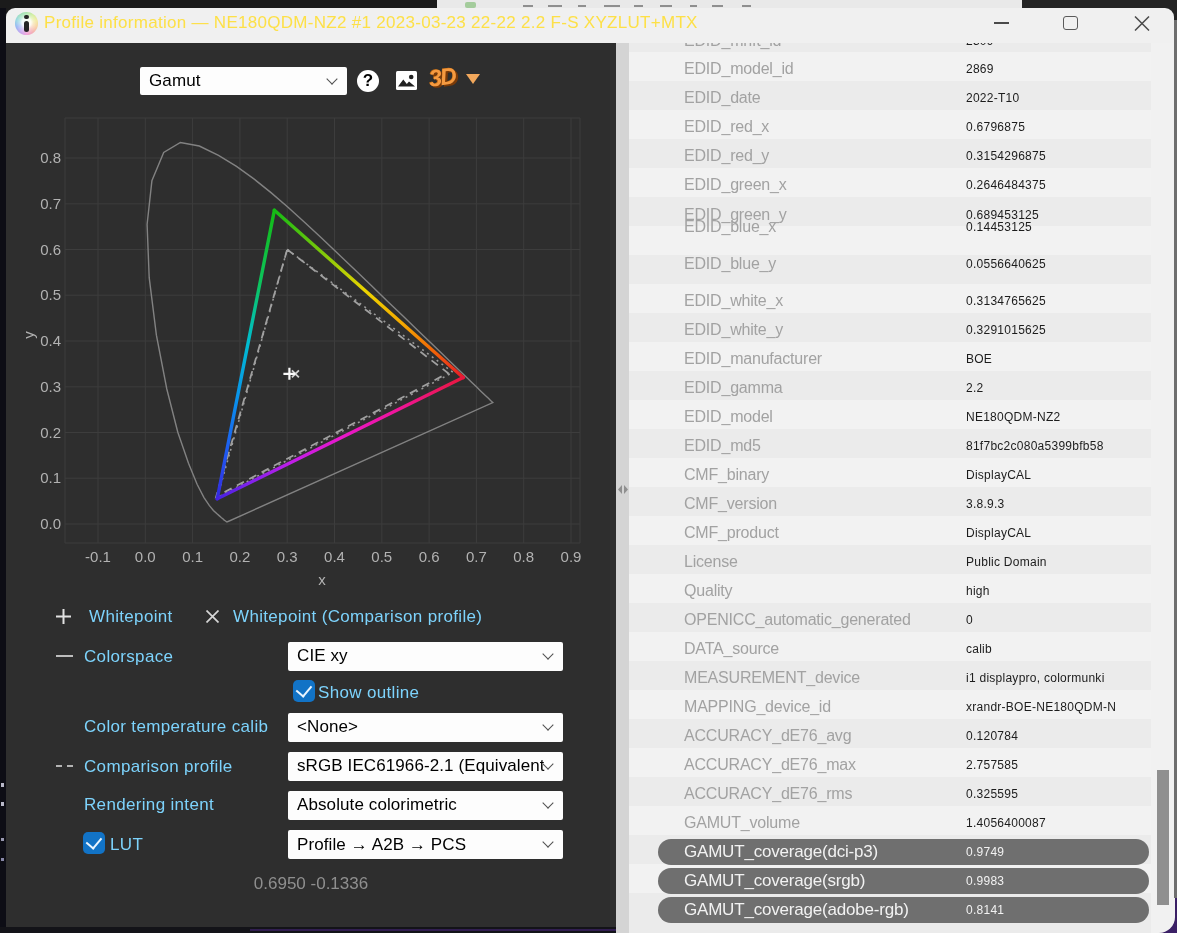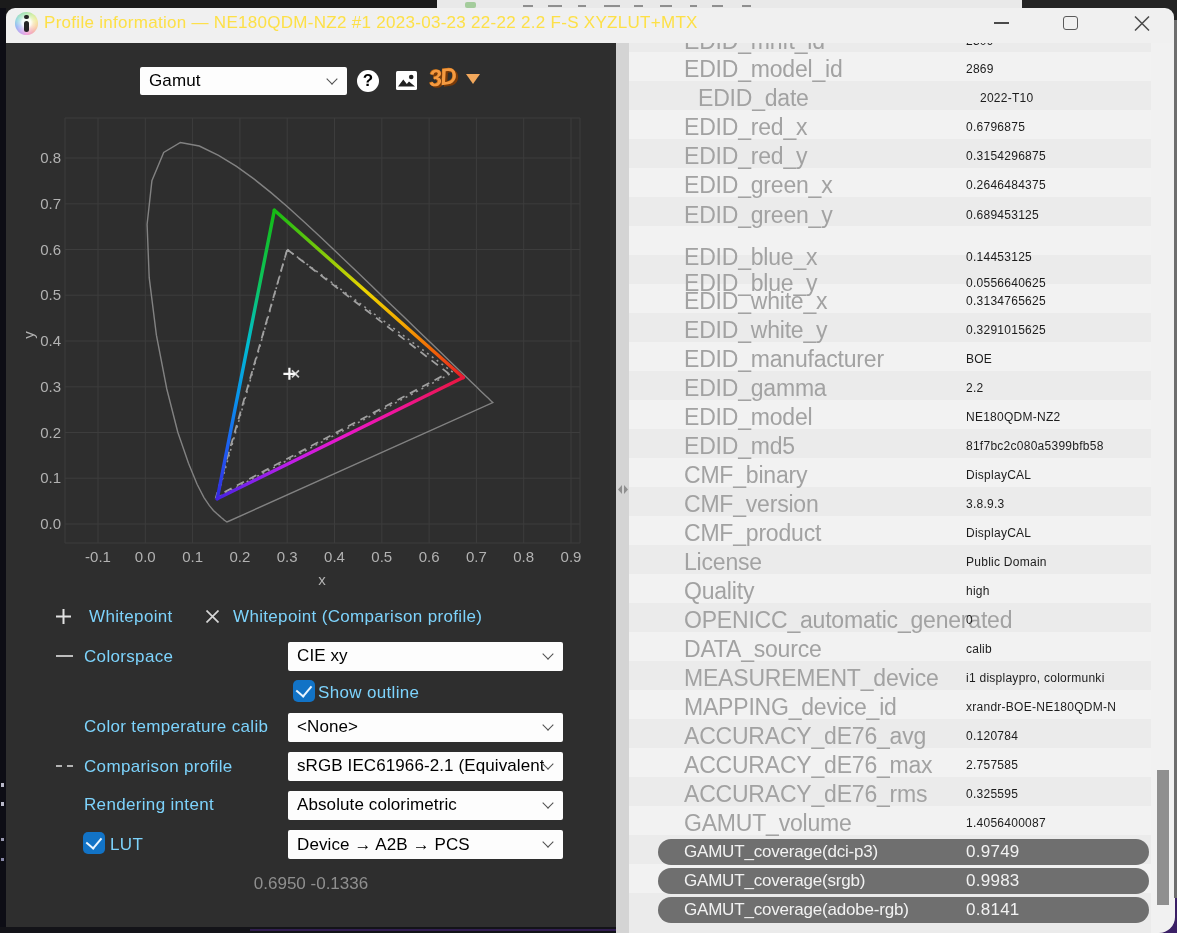--- a/index.html
+++ b/index.html
@@ -51,28 +51,28 @@
   border-right:7.5px solid transparent; border-top:10px solid #f2a85c; }
 
 .lbl { position:absolute; color:#7dd3fc; font-size:17px; letter-spacing:0.33px; white-space:nowrap; }
 .cb { position:absolute; width:22px; height:22px; background:#1273c6; border-radius:5px; }
 .cb:after { content:""; position:absolute; left:6px; top:2.5px; width:7.5px; height:12px;
   border-right:2.2px solid #eaf5ff; border-bottom:2.2px solid #eaf5ff; transform:rotate(40deg); }
 #status { left:0; top:834px; width:610px; text-align:center; color:#8f8f8f; font-size:17px; }
 
 .row { position:absolute; left:0; width:522px; height:29px; }
 .row .k { position:absolute; left:55px; top:50%; transform:translateY(-50%); color:#a2a2a2;
-  font-size:23px; letter-spacing:-0.2px; white-space:nowrap; }
+  font-size:16px; letter-spacing:-0.2px; white-space:nowrap; }
 .row .v { position:absolute; left:337px; top:50%; transform:translateY(-50%); color:#1c1c1c;
   font-size:12px; letter-spacing:0.26px; white-space:nowrap; }
 .hrow { position:absolute; left:29px; width:491px; height:26px; background:#6f6f6f; border-radius:13px; }
 .hrow .k { position:absolute; left:26px; top:50%; transform:translateY(-50%); color:#f2f2f2;
   font-size:17px; letter-spacing:-0.2px; white-space:nowrap; }
 .hrow .v { position:absolute; left:308px; top:50%; transform:translateY(-50%); color:#f2f2f2;
-  font-size:17px; letter-spacing:0.26px; white-space:nowrap; }
+  font-size:12px; letter-spacing:0.26px; white-space:nowrap; }
 </style>
 </head>
 <body>
 <div class="abs" id="topstrip-l"></div>
 <div class="abs" id="topstrip-m"></div>
 <div class="abs" style="left:465px; top:2px; width:11px; height:6px; background:#a4cc9c; border-radius:2px;"></div>
 <div class="abs" style="left:523px; top:5px; width:10px; height:2px; background:#8f8f8f;"></div>
 <div class="abs" style="left:548px; top:5px; width:14px; height:2px; background:#8f8f8f;"></div>
 <div class="abs" style="left:578px; top:5px; width:8px; height:2px; background:#8f8f8f;"></div>
 <div class="abs" style="left:604px; top:5px; width:16px; height:2px; background:#8f8f8f;"></div>
@@ -239,21 +239,21 @@
 
 <div class="lbl" style="left:78px; top:755px;">Rendering intent</div>
 <div class="sel" style="left:282px; top:750.5px; width:275px; height:29px;">
       <span class="t">Absolute colorimetric</span>
       <span class="c chev"></span>
     </div>
 
 <div class="cb" style="left:77px; top:791.5px;"></div>
 <div class="lbl" style="left:104px; top:795px;">LUT</div>
 <div class="sel" style="left:282px; top:790px; width:275px; height:29px;">
-      <span class="t">Device → A2B → PCS</span>
+      <span class="t">Profile → A2B → PCS</span>
       <span class="c chev"></span>
     </div>
 
 <div class="abs" id="status">0.6950 -0.1336</div>
 </div>
 
 <div class="abs" id="bottomstrip"></div>
 <div class="abs" id="purpline"></div>
 <div class="abs" id="splitter"></div>
 <svg class="abs" style="left:618px; top:485px; width:10px; height:9px;" viewBox="0 0 10 9">
@@ -261,45 +261,45 @@
 </svg>
 <div class="abs" id="rightpanel">
 <div class="row" style="top:-14px;">
       <span class="k">EDID_mnft_id</span>
       <span class="v">2309</span>
     </div>
 <div class="row" style="top:14.5px;">
       <span class="k">EDID_model_id</span>
       <span class="v">2869</span>
     </div>
-<div class="row" style="top:43.5px;margin-left:14px;">
+<div class="row" style="top:43.5px;">
       <span class="k">EDID_date</span>
       <span class="v">2022-T10</span>
     </div>
 <div class="row" style="top:72.5px;">
       <span class="k">EDID_red_x</span>
       <span class="v">0.6796875</span>
     </div>
 <div class="row" style="top:101.5px;">
       <span class="k">EDID_red_y</span>
       <span class="v">0.3154296875</span>
     </div>
 <div class="row" style="top:130.5px;">
       <span class="k">EDID_green_x</span>
       <span class="v">0.2646484375</span>
     </div>
 <div class="row" style="top:160px;">
       <span class="k">EDID_green_y</span>
       <span class="v">0.689453125</span>
     </div>
-<div class="row" style="top:202px;padding-left:24px;">
+<div class="row" style="top:172px;padding-left:24px;">
       <span class="k">EDID_blue_x</span>
       <span class="v">0.14453125</span>
     </div>
-<div class="row" style="top:228px;padding-left:22px;">
+<div class="row" style="top:209px;padding-left:22px;">
       <span class="k">EDID_blue_y</span>
       <span class="v">0.0556640625</span>
     </div>
 <div class="row" style="top:246.5px;">
       <span class="k">EDID_white_x</span>
       <span class="v">0.3134765625</span>
     </div>
 <div class="row" style="top:275.5px;">
       <span class="k">EDID_white_y</span>
       <span class="v">0.3291015625</span>

